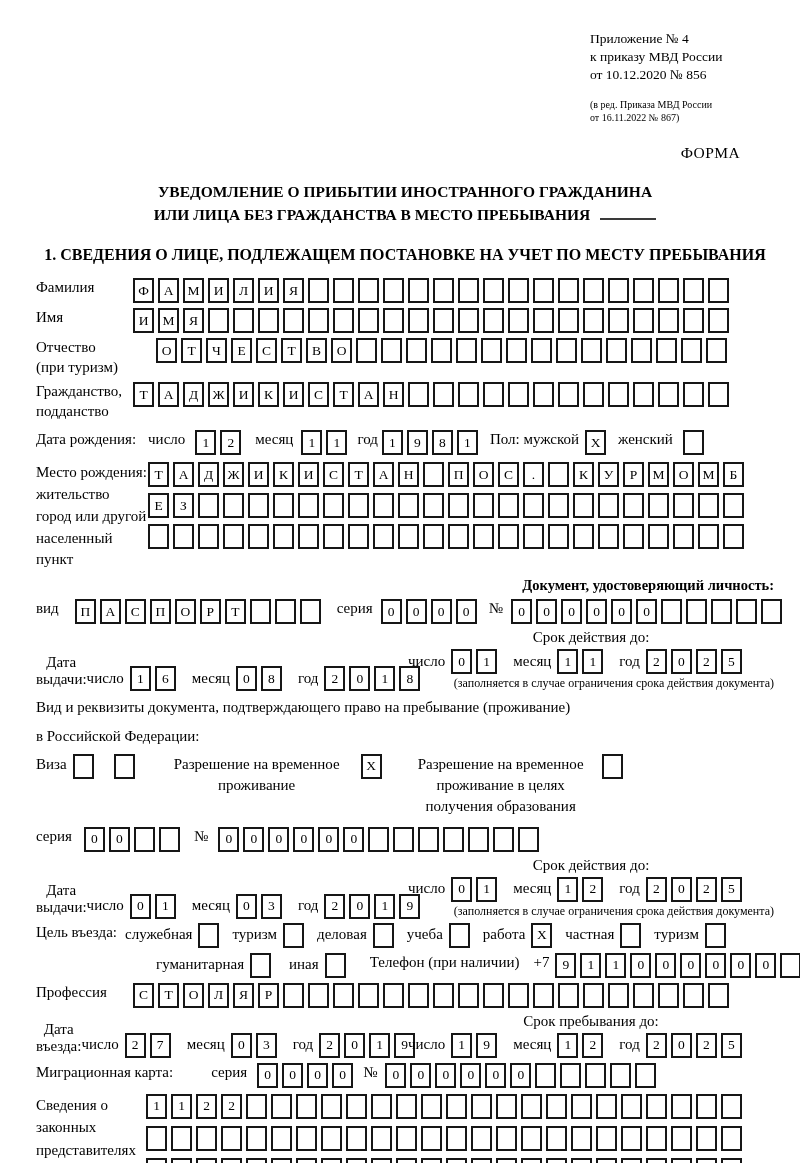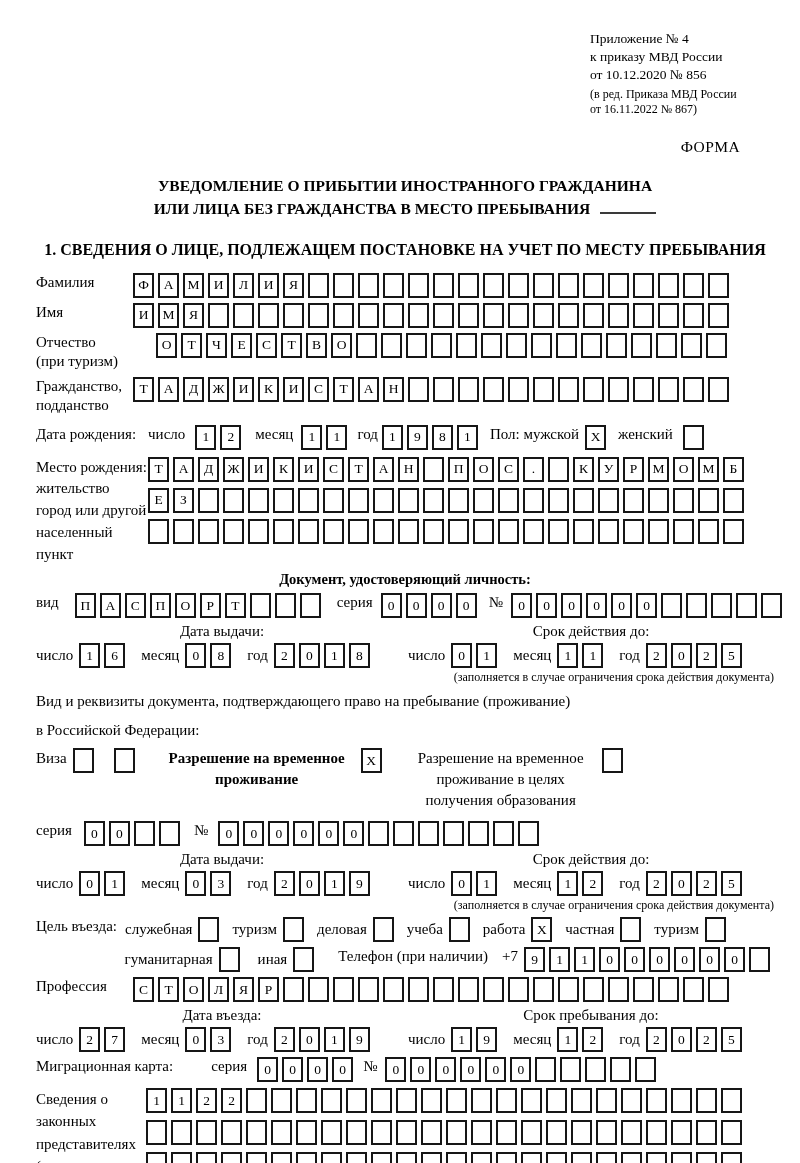--- a/index.html
+++ b/index.html
@@ -4,21 +4,21 @@
 <style>
   * { box-sizing: border-box; }
   html,body { margin:0; padding:0; }
   body {
     width:800px; height:1163px; background:#ffffff; color:#000;
     font-family:"Liberation Serif", serif; overflow:hidden;
   }
   .page { padding:30px 26px 0 36px; }
 
   .ref { margin-left:554px; font-size:13.5px; line-height:1.33; }
-  .ref-small { margin-left:554px; font-size:12px; line-height:1.3; margin-top:3px; }
+  .ref-small { margin-left:554px; font-size:10px; line-height:1.3; margin-top:14px; }
   .form-label { text-align:right; font-weight:normal; font-size:15.5px; margin:20px 34px 0 0; letter-spacing:.4px; }
 
   .title { text-align:center; font-weight:bold; font-size:15.5px; margin-top:18px; line-height:1.5; }
   .title-underline { display:inline-block; width:56px; border-bottom:2px solid #3a3a3a; height:.85em; margin-left:10px; }
 
   .sec1 { text-align:center; font-weight:bold; font-size:16px; margin:20px 0 14px 0; }
 
   .row { display:flex; align-items:flex-start; margin-bottom:5px; }
   .lbl { font-size:15px; line-height:1.3; flex-shrink:0; }
   .w1 { width:97px; }
@@ -29,44 +29,44 @@
     width:17px; height:21px; border:2px solid #161616; margin-right:4px;
     font-size:13.5px; line-height:1; flex-shrink:0; background:#fff;
   }
   .sp { margin-left:10px; margin-right:8px; }
   .lead { margin-right:12px; }
 
   .bp-label { width:112px; font-size:15px; line-height:1.45; flex-shrink:0; }
   .bp-cells .cells { display:flex; margin-bottom:6px; }
   .bp-cells .cells:last-child { margin-bottom:0; }
 
-  .doc-title { text-align:center; font-weight:bold; font-size:14.5px; margin:6px 0 5px 0; }
+  .doc-title { text-align:right; font-weight:bold; font-size:14.5px; margin:6px 0 5px 0; }
 
   .date-cols { display:flex; margin-bottom:4px; }
-  .date-col.left  { width:372px; display:flex; flex-direction:column; }
+  .date-col.left  { width:372px; display:flex; flex-direction:row;align-items:flex-end; }
   .date-col.right { flex:1; display:flex; flex-direction:column; }
   .date-head { text-align:center; font-size:15px; margin-bottom:3px; }
   .date-line { display:flex; align-items:center; }
   .date-line .lbl { margin-right:6px; }
   .date-line .gap { margin-left:12px; }
   .date-note { font-size:12px; text-align:right; margin-top:2px; }
 
   .res-head { font-size:15px; line-height:1.65; margin-top:4px; }
 
   .visa-row { display:flex; align-items:flex-start; margin:5px 0 10px 0; }
   .visa-opt { display:flex; align-items:flex-start; }
   .vlbl { font-size:15px; line-height:1.4; }
   .vcenter { text-align:center; }
   .wv1 { margin-right:6px; }
-  .wv3 { width:192px; margin:0 8px 0 22px;font-weight:bold; }
+  .wv3 { width:192px; margin:0 8px 0 22px; }
   .wv4 { width:186px; margin:0 8px 0 22px; }
 
   .opt { display:flex; align-items:center; }
   .opt .lbl { margin-right:6px; }
-  .purpose2 { margin-left:120px;justify-content:flex-end; }
+  .purpose2 { margin-left:120px; }
 
   .rep-label { width:110px; font-size:15px; line-height:1.5; flex-shrink:0; }
   .rep-cells .cells { display:flex; margin-bottom:7px; }
 </style>
 </head>
 <body>
 
 <div class="page">
 
   <div class="ref">

